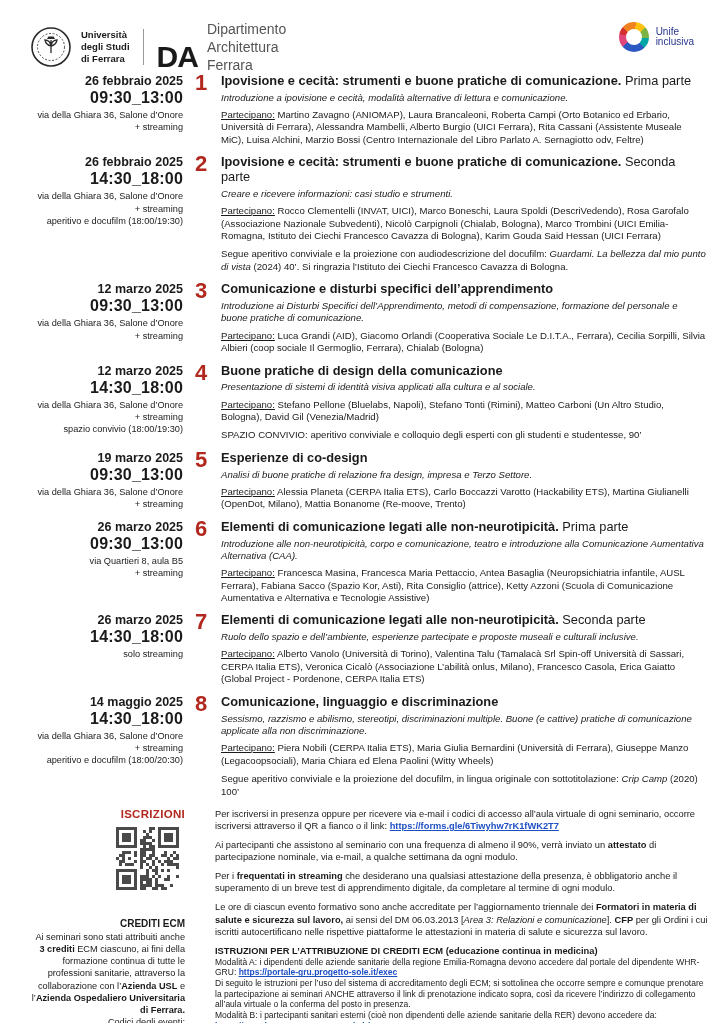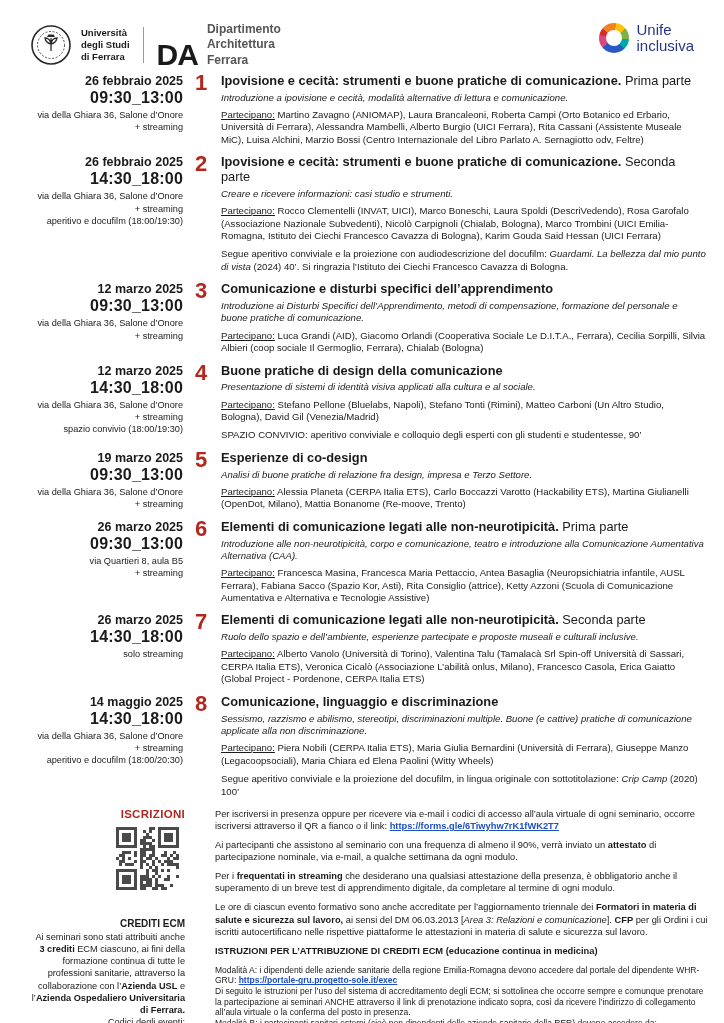--- a/index.html
+++ b/index.html
@@ -13,26 +13,26 @@
     width:724px;height:1023px;overflow:hidden;position:relative;
     font-family:"Liberation Sans", sans-serif;color:var(--ink);
   }
   
   .header{display:flex;justify-content:space-between;align-items:flex-start;padding:20px 30px 0 30px;height:62px;}
   .brand-left{display:flex;align-items:center;gap:9px;}
   .crest svg{display:block;}
   .uni-name{font-size:9.5px;font-weight:700;line-height:1.25;}
   .vdiv{width:1px;height:36px;background:#9a9a9a;margin:0 4px;}
   .da-mark{font-size:30px;font-weight:700;letter-spacing:-1px;line-height:1;margin-top:20px;}
-  .dept-name{font-size:12px;color:#555;line-height:1.3;font-weight:bold;}
+  .dept-name{font-size:14px;color:#555;line-height:1.3;}
   .brand-right{display:flex;align-items:center;gap:7px;margin-top:2px;}
   .swirl{width:30px;height:30px;border-radius:50%;position:relative;
     background:conic-gradient(from -50deg,#f0821f 0 16%,#ffc20e 16% 28%,#7cb342 28% 40%,#00a6a6 40% 52%,#2b59c3 52% 78%,#e0457b 78% 92%,#d32f2f 92% 100%);}
   .swirl::after{content:"";position:absolute;inset:7px;background:#fff;border-radius:50%;}
-  .inclusiva-name{font-size:15px;color:#27348b;font-weight:500;line-height:1.05;}
+  .inclusiva-name{font-size:10px;color:#27348b;font-weight:500;line-height:1.05;}
   
   .events{margin:12px 14px 0 30px;}
   .event{display:grid;grid-template-columns:155px 24px 1fr;column-gap:6px;margin-bottom:9px;}
   .ev-meta{text-align:right;padding-right:2px;}
   .ev-date{font-size:12.5px;font-weight:700;}
   .ev-time{font-size:16px;font-weight:700;margin-top:1px;letter-spacing:.2px;text-align:right;}
   .ev-loc{font-size:9.2px;line-height:1.32;margin-top:2px;}
   .ev-num{color:var(--red);font-size:22px;font-weight:700;line-height:.85;padding-left:4px;}
   .ev-body{padding-right:4px;}
   .ev-title{font-size:12.8px;line-height:1.15;margin-bottom:3px;}
@@ -45,21 +45,21 @@
   
   .lower{display:grid;grid-template-columns:155px 1fr;column-gap:30px;margin:10px 14px 0 30px;}
   .lcol{text-align:right;}
   .iscr-label{color:var(--red);font-weight:700;font-size:11.5px;letter-spacing:.3px;margin-bottom:7px;}
   .qr-wrap{display:inline-block;margin-right:6px;}
   .crediti-head{font-weight:700;font-size:10px;margin-top:24px;margin-bottom:2px;}
   .lcol .cred-p{font-size:9.2px;line-height:1.32;margin-bottom:0;}
   .lcol .cred-p b{font-weight:700;}
   .rcol .para{font-size:9.3px;line-height:1.3;margin-bottom:1px;}
   .rcol .gap{margin-bottom:7px;}
-  .istr-head{font-weight:700;font-size:9.3px;margin-top:8px;margin-bottom:9px;}
+  .istr-head{font-weight:700;font-size:9.3px;margin-top:8px;margin-bottom:1px;}
   .istr .para{font-size:8.5px;line-height:1.26;margin-bottom:0;}
   .u{}
   .lnk{color:var(--link);font-weight:700;text-decoration:underline;cursor:pointer;}
 </style>
 </head>
 <body>
 
 <div class="header">
   <div class="brand-left">
     <span class="crest">

